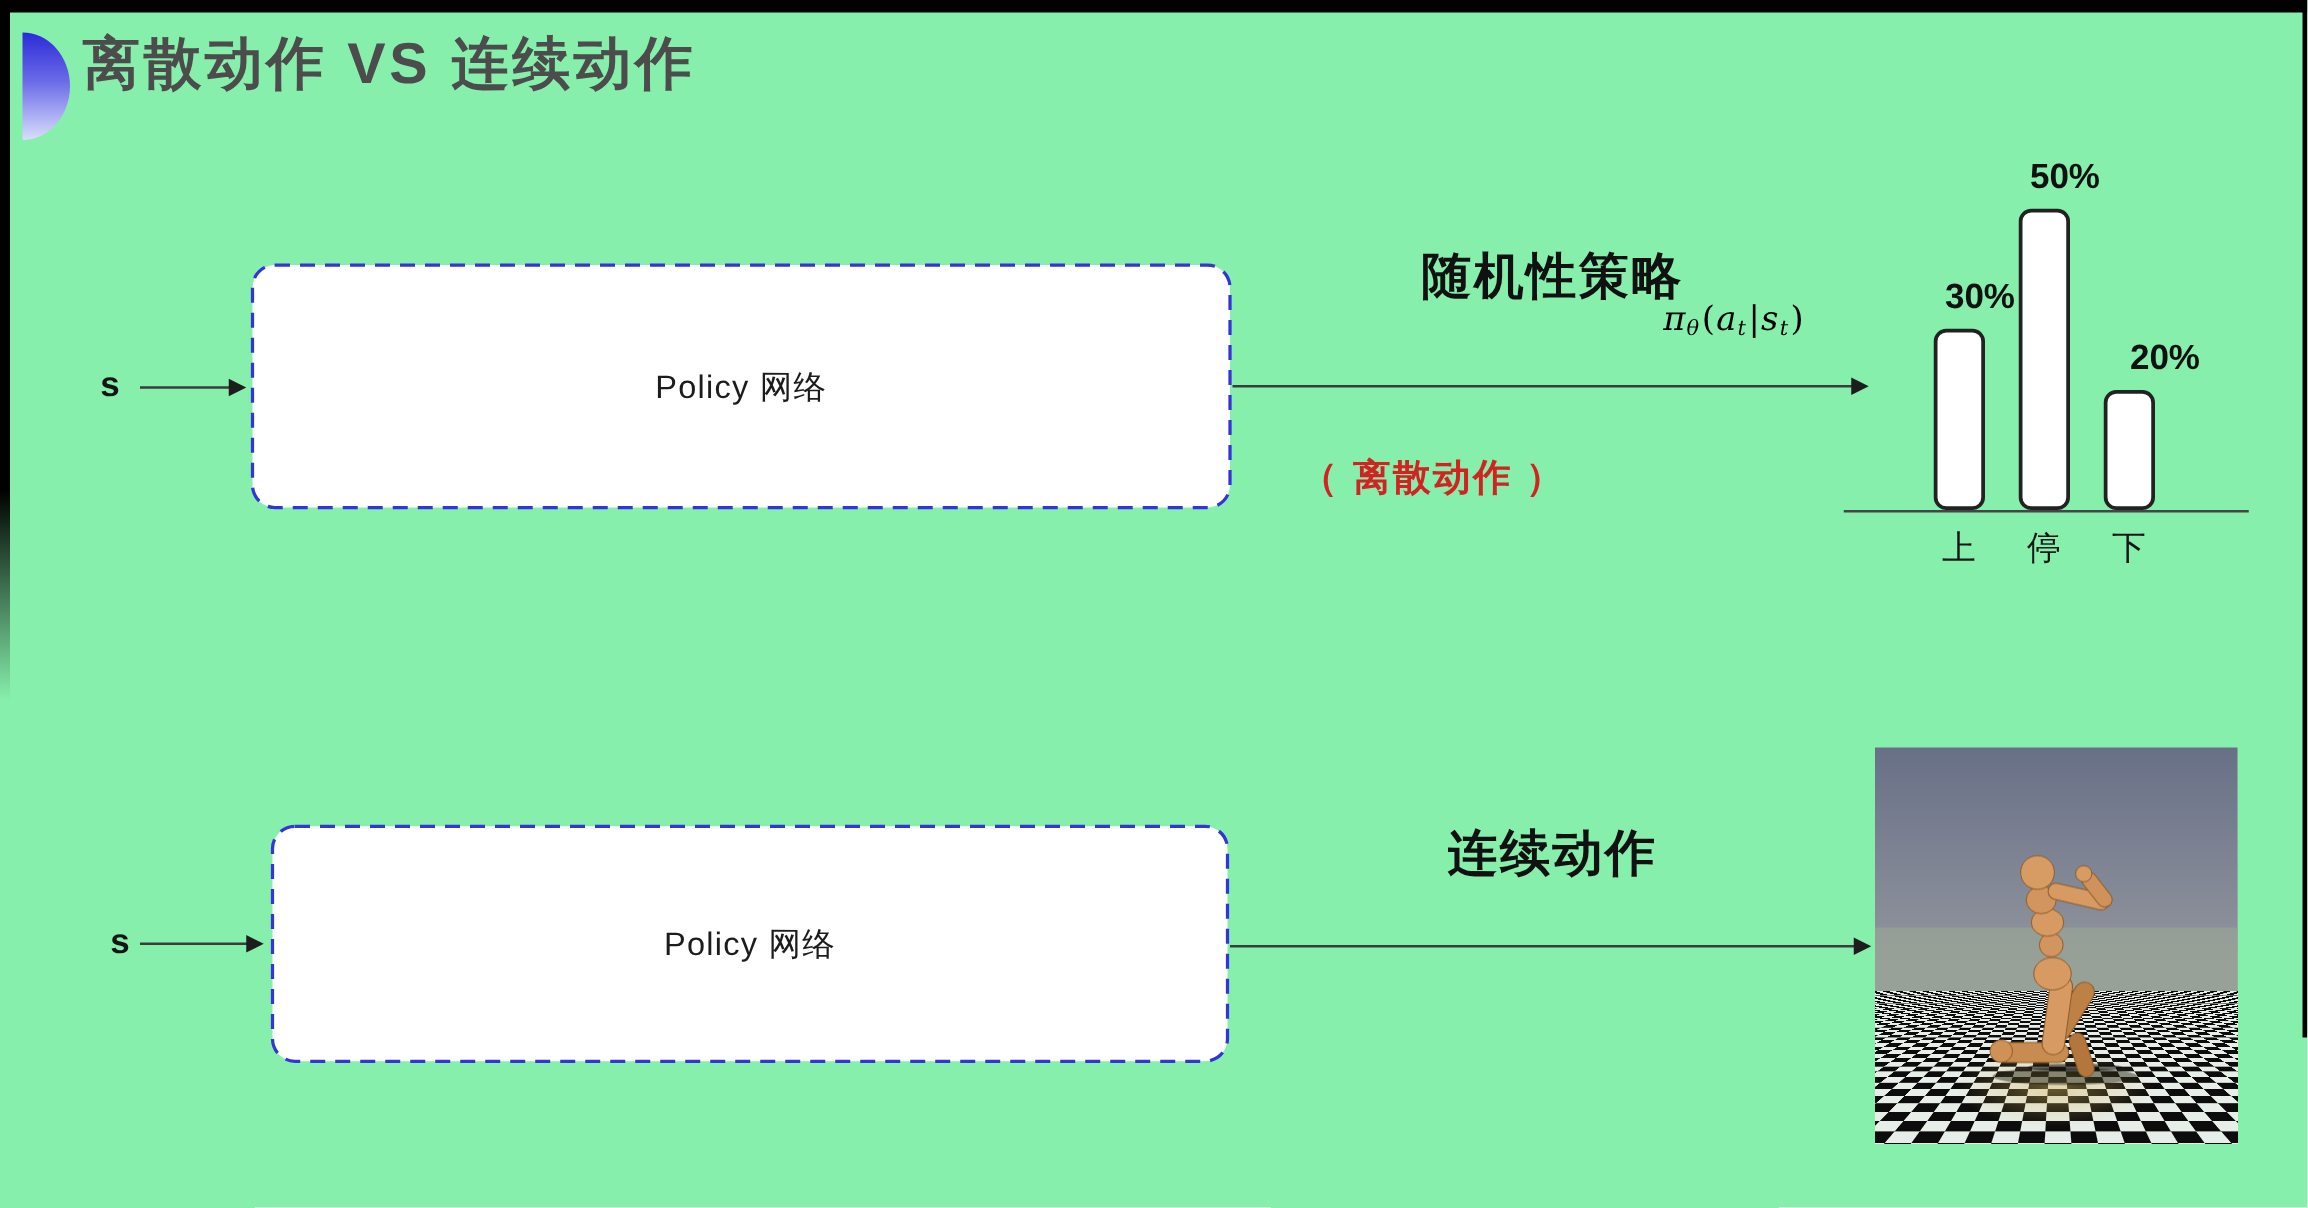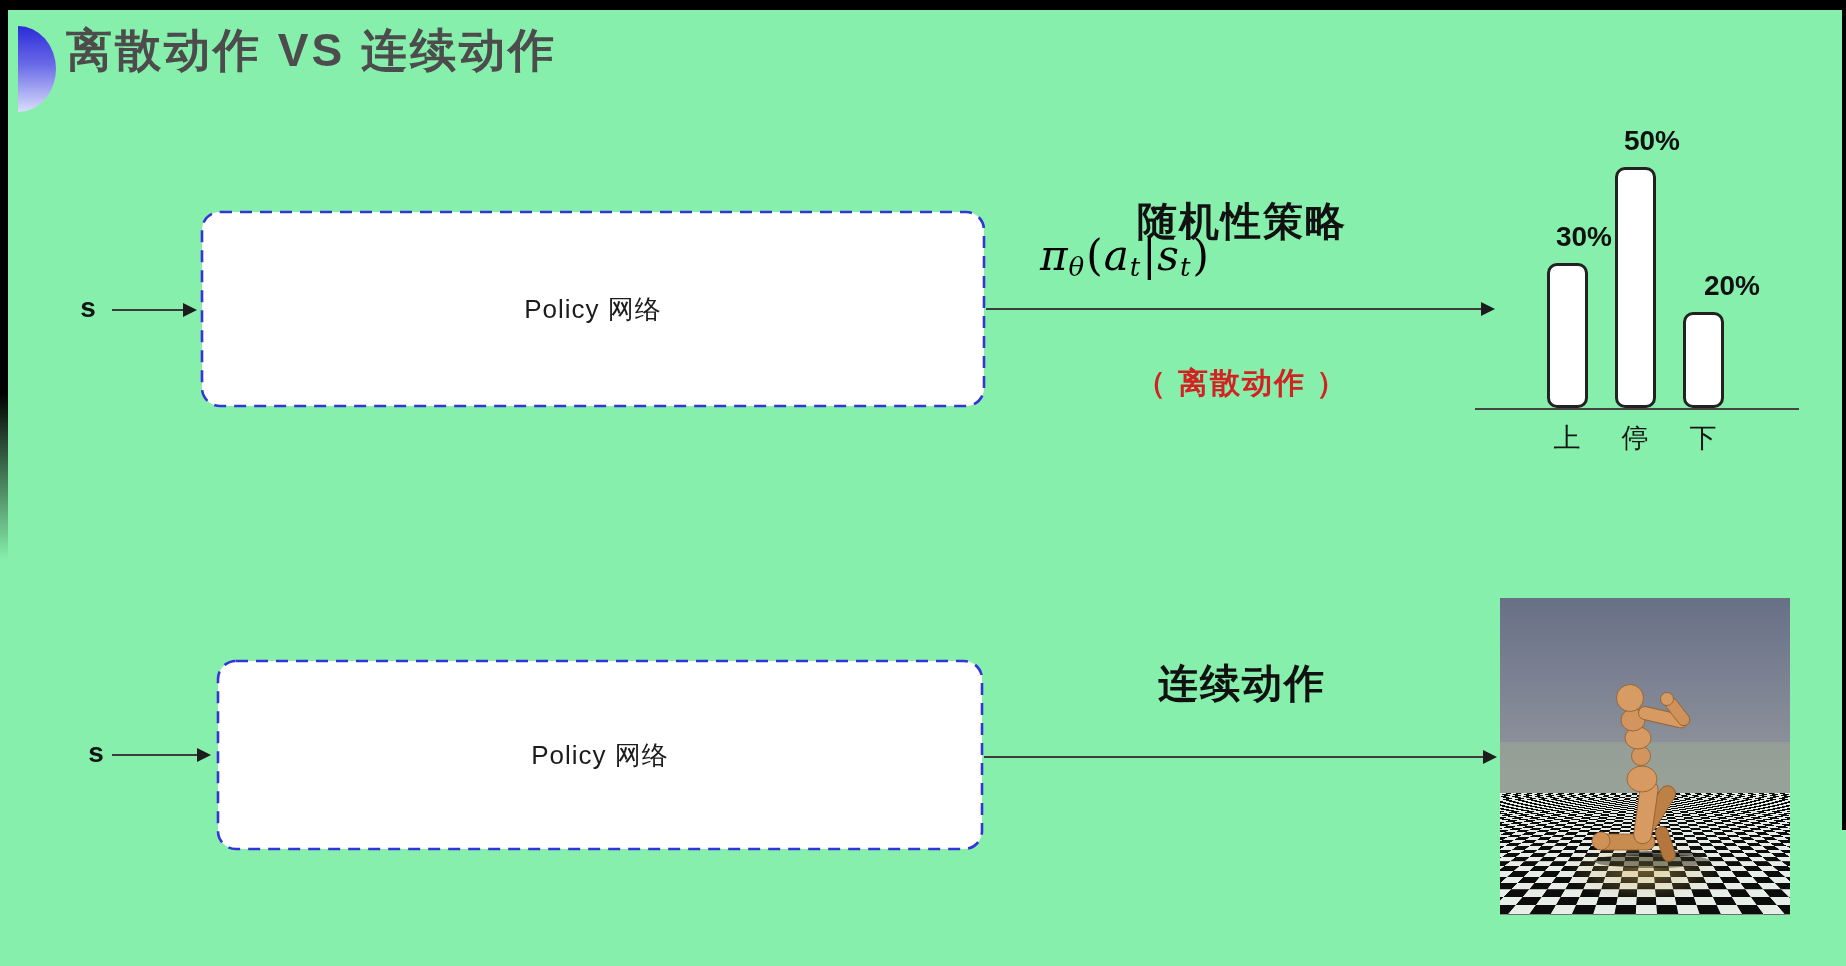--- a/index.html
+++ b/index.html
@@ -38,28 +38,28 @@
   .box-label{position:absolute;display:flex;align-items:center;justify-content:center;
     font-size:26px;color:#1c1c1c;letter-spacing:1px;}
   .top-box,.top-box-label{left:200px;top:210px;width:786px;height:198px;}
   .bottom-box,.bottom-box-label{left:216px;top:659px;width:768px;height:192px;}
 
   
   .policy-title{position:absolute;left:1040px;width:404px;text-align:center;
     font-size:40px;font-weight:600;color:#111;letter-spacing:2px;line-height:44px;margin-top:40px;}
   .top-policy-title{top:159px;}
   .bottom-policy-title{top:621px;}
-  .formula{position:absolute;left:1040px;width:404px;text-align:left;
-    font-family:"DejaVu Serif","Liberation Serif",serif;font-size:42px;color:#000;line-height:50px;}
+  .formula{position:absolute;left:1040px;width:404px;text-align:right;
+    font-family:"DejaVu Serif","Liberation Serif",serif;font-size:27px;color:#000;line-height:50px;}
   .top-formula{top:231px;}
   .bottom-formula{top:684px;}
   .f-var{font-style:italic;}
   .f-plain{font-style:normal;padding:0 1px;}
   .f-sub{font-style:italic;font-size:0.62em;vertical-align:-0.24em;padding:0 1px;}
-  .action-note{position:absolute;left:1040px;width:404px;text-align:center;
+  .action-note{position:absolute;left:1040px;width:404px;text-align:left;
     font-size:30px;font-weight:600;letter-spacing:2px;line-height:34px;}
   .top-note{top:366px;}
   .bottom-note{top:821px;}
 
   
   .chart{position:absolute;left:1475px;top:118px;width:324px;height:350px;}
   .chart-baseline{position:absolute;left:0;top:290px;width:324px;height:2px;background:#454545;}
   .chart-bar{position:absolute;width:41px;background:#fff;border:3px solid #222;
     border-radius:10px;box-sizing:border-box;}
   .chart-value-label{position:absolute;width:90px;text-align:right;font-size:28px;

